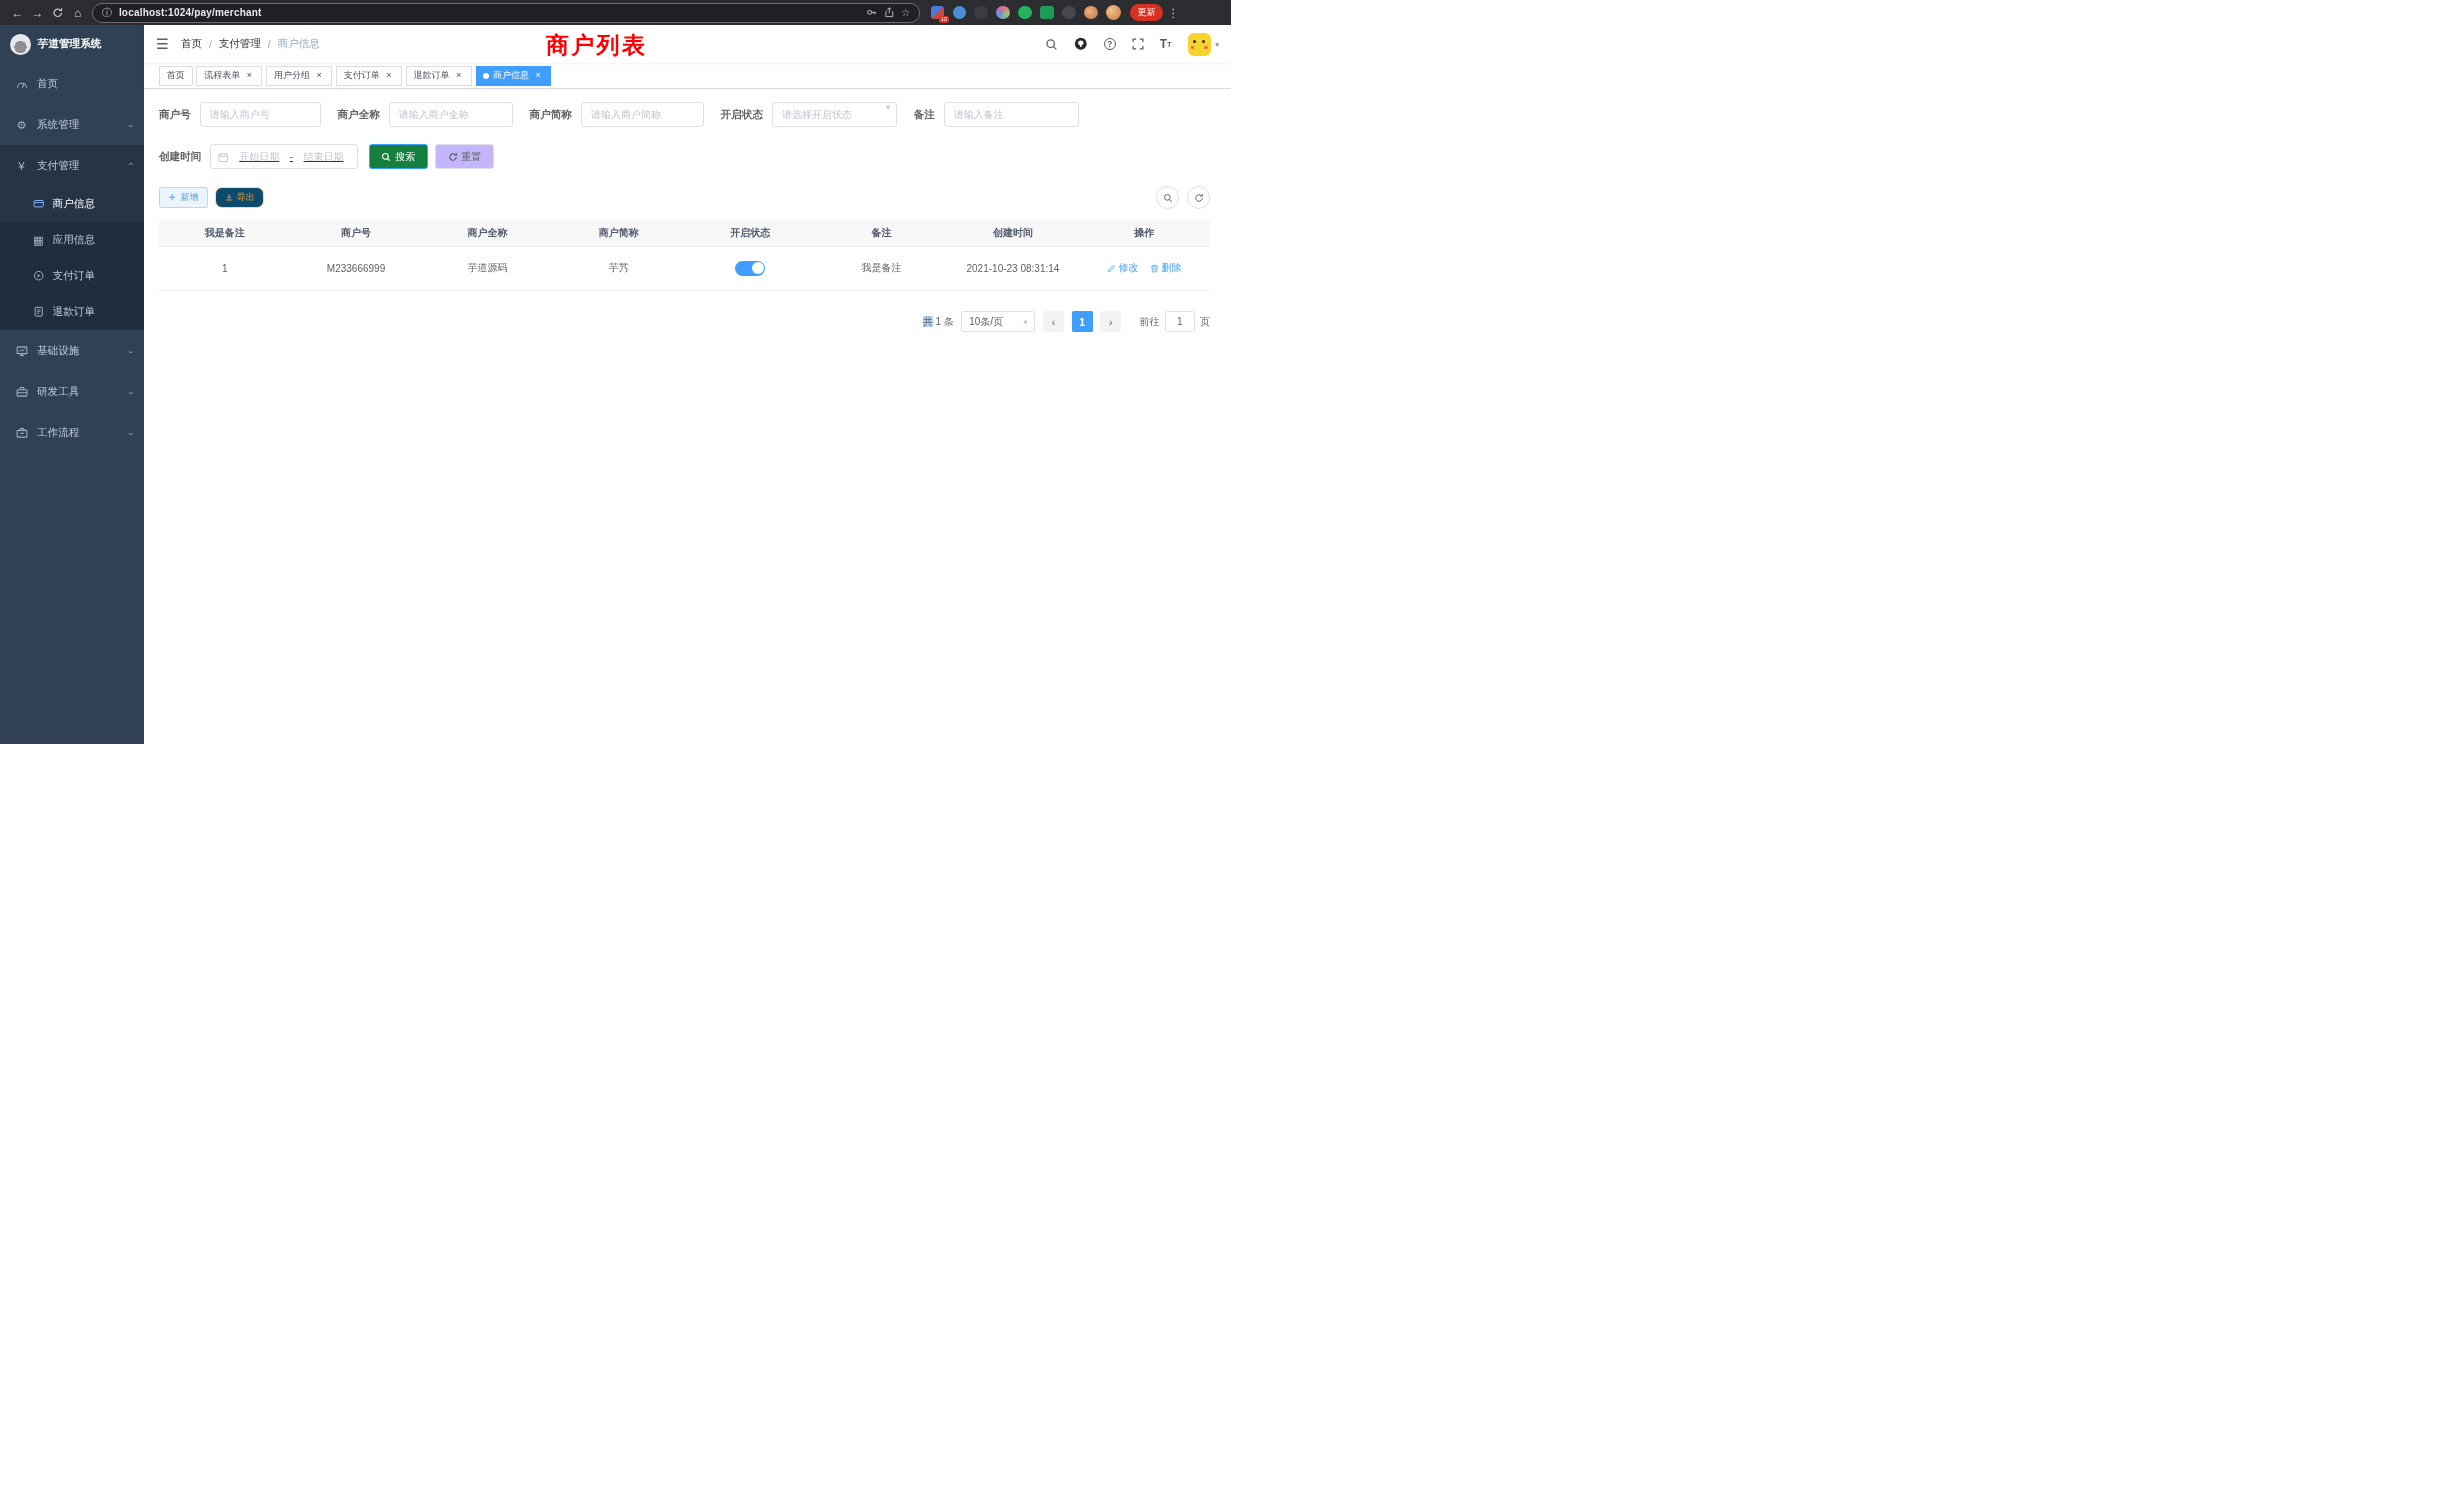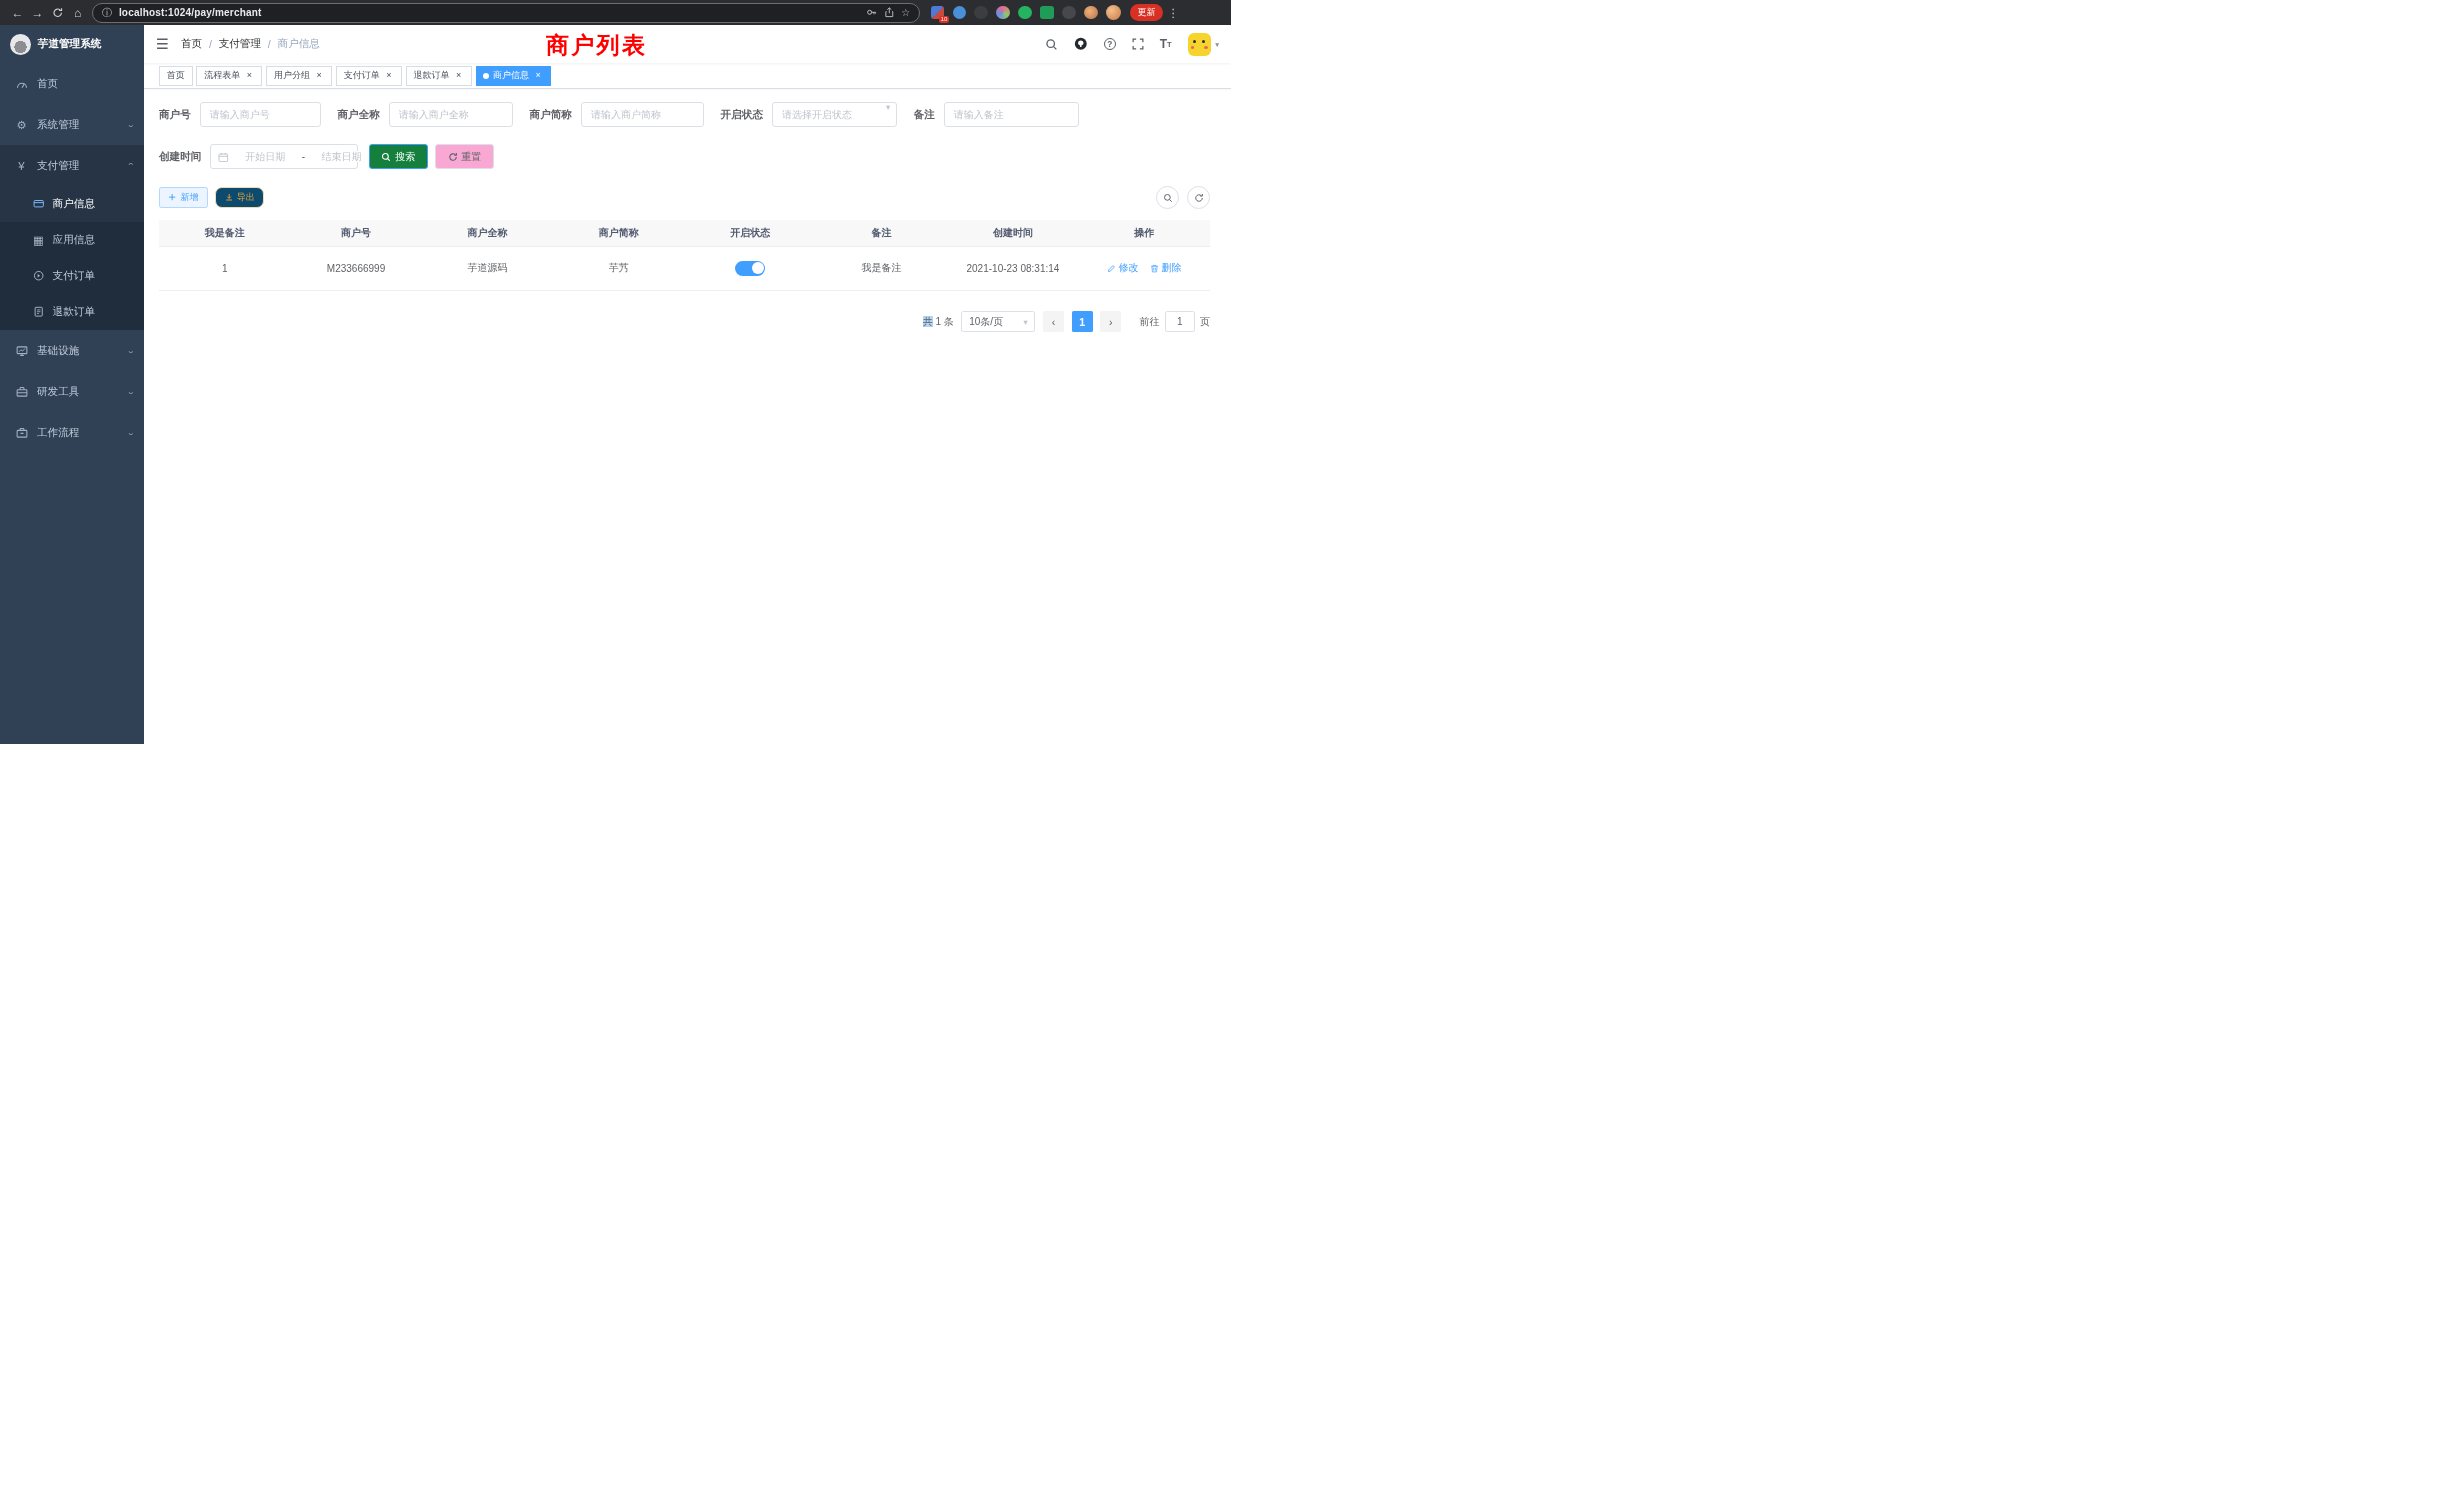--- a/index.html
+++ b/index.html
@@ -91,28 +91,28 @@
   .content { padding:13px 21px 0 15px; flex:1; overflow:hidden; }
   .filter-row { display:flex; align-items:center; margin-bottom:17.4px; }
   .f-field { display:flex; align-items:center; margin-right:16.7px; }
   .f-label { font-size:10.6px; font-weight:700; color:#606266; padding-right:9px; white-space:nowrap; }
   .f-input { height:25px; border:0.8px solid #dcdfe6; border-radius:3px; padding:0 9px; font-size:10px;
              color:#606266; outline:none; background:#fff; }
   .f-input::placeholder { color:#bfc4cc; }
   .sel-wrap { position:relative; display:flex; }
   .sel-wrap .sel-caret { position:absolute; right:6.8px; color:#c0c4cc; font-size:8.3px; pointer-events:none; }
   .date-box { display:flex; align-items:center; height:25px; width:148px; border:0.8px solid #dcdfe6;
-              border-radius:3px; padding:0 6.8px; gap:7px; }
+              border-radius:3px; padding:0 6.8px; gap:1px;text-decoration:underline; }
   .date-box input { border:none; outline:none; width:59px; font-size:10px; color:#606266; text-align:center; }
   .date-box input::placeholder { color:#bfc4cc; }
   .date-sep { color:#606266; font-size:10px; }
   .cal-icon { color:#c0c4cc; display:flex; }
 
   .btn { display:inline-flex; align-items:center; justify-content:center; gap:3.8px; height:25px;
-         padding:0 11.4px; border-radius:3px; font-size:10px; border:0.8px solid #dcdfe6; background:#f9a8d4;
+         padding:0 11.4px; border-radius:3px; font-size:10px; border:0.8px solid #dcdfe6; background:#c4b5fd;
          color:#606266; cursor:pointer; white-space:nowrap; }
   .btn.primary { background:#15803d; border-color:#409EFF; color:#fff; }
   .btn.mini { height:21px; padding:0 8.3px; font-size:9px; border-radius:2.3px; }
   .btn.plain-primary { background:#ecf5ff; border-color:#b3d8ff; color:#409EFF; }
   .btn.plain-warning { background:#0c4a6e; border-color:#f5dab1; color:#e6a23c;border-radius:7px; }
 
   .toolbar-row { display:flex; align-items:center; margin-bottom:10.6px; }
   .toolbar-row .gap { width:7.6px; }
   .right-tools { margin-left:auto; display:flex; gap:7.6px; }
   .circle-btn { width:23px; height:23px; border:0.8px solid #dcdfe6; border-radius:50%; background:#fff;

